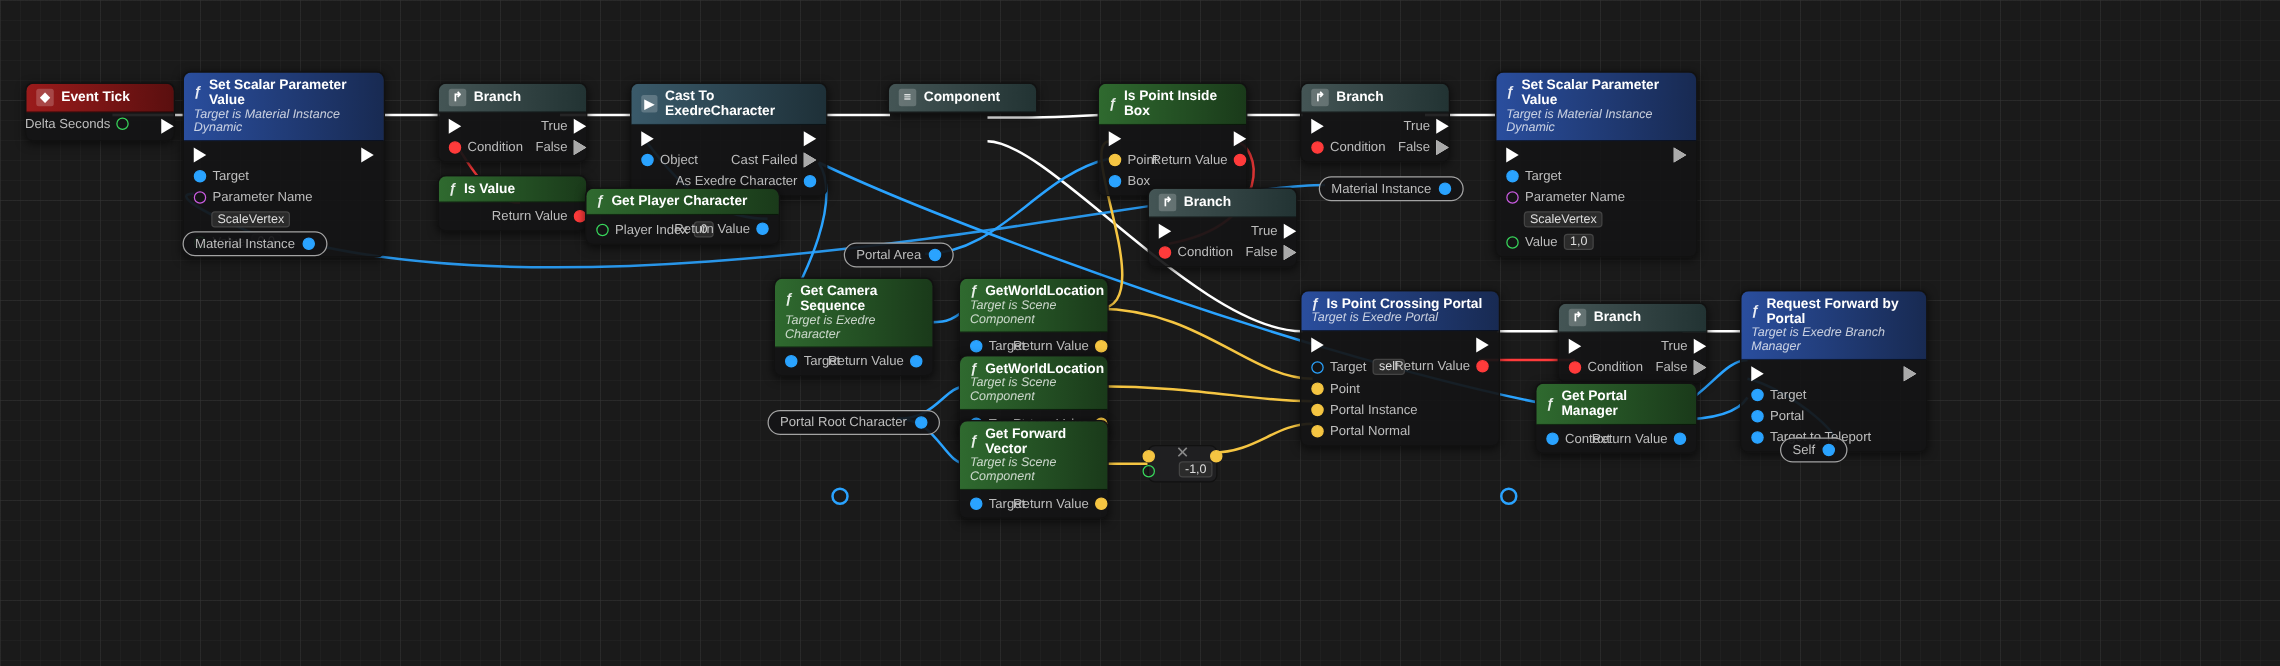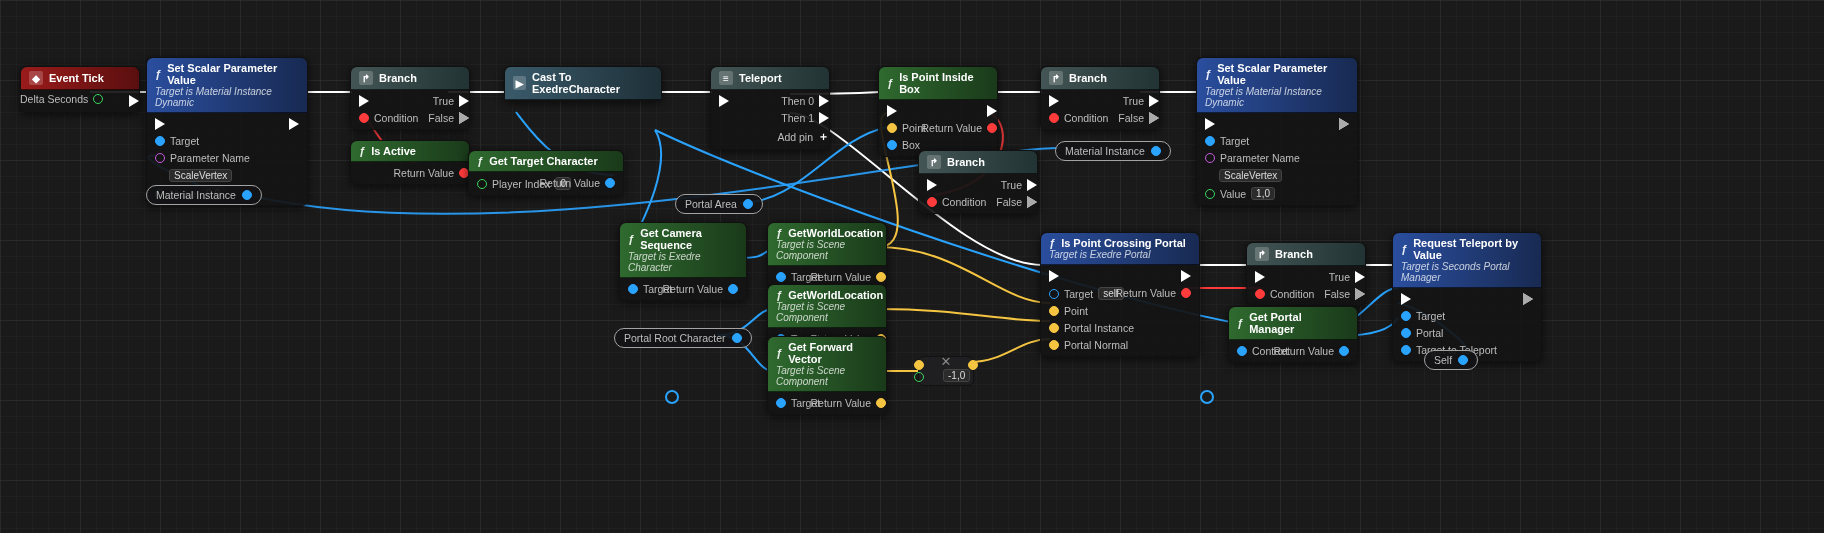--- a/index.html
+++ b/index.html
@@ -193,44 +193,68 @@
           <span class="pinlabel">False</span>
           <span class="exec hollow"></span>
         </div>
     </div>
   </div>
 </div>
 
 <div class="node" style="left:350px;top:140px;width:96px;--h1:#2f6a2f;--h2:#1a3a1a">
   <div class="header">
       <span class="ficon">ƒ</span>
-      <span>Is Active</span>
+      <span>Is Value</span>
     </div>
   <div class="body">
       <div class="col"></div>
       <div class="col">
         <div class="row right">
           <span class="pinlabel">Return Value</span>
           <span class="pin c-red filled"></span>
         </div>
       </div>
     </div>
 </div>
 
 <div class="node" style="left:504px;top:66px;width:158px;--h1:#3a5a6a;--h2:#1e3038">
   <div class="header">
       <span class="headicon">▶</span>
       <span>Cast To ExedreCharacter</span>
     </div>
+  <div class="body">
+    <div class="col">
+      <div class="row">
+          <span class="exec"></span>
+        </div>
+      <div class="row">
+          <span class="pin c-blue filled"></span>
+          <span class="pinlabel">Object</span>
+        </div>
+    </div>
+    <div class="col">
+      <div class="row right">
+          <span class="exec"></span>
+        </div>
+      <div class="row right">
+          <span class="pinlabel">Cast Failed</span>
+          <span class="exec hollow"></span>
+        </div>
+      <div class="row right">
+          <span class="pinlabel">As Exedre Character</span>
+          <span class="pin c-blue filled"></span>
+        </div>
+    </div>
+  </div>
 </div>
 
 <div class="node" style="left:468px;top:150px;width:156px;--h1:#2f6a2f;--h2:#1a3a1a">
   <div class="header">
       <span class="ficon">ƒ</span>
-      <span>Get Target Character</span>
+      <span>Get Player Character</span>
     </div>
   <div class="body">
     <div class="col">
         <div class="row">
           <span class="pin c-green"></span>
           <span class="pinlabel">Player Index</span>
           <span class="chip">0</span>
         </div>
       </div>
     <div class="col">
@@ -238,43 +262,22 @@
           <span class="pinlabel">Return Value</span>
           <span class="pin c-blue filled"></span>
         </div>
       </div>
   </div>
 </div>
 
 <div class="node" style="left:710px;top:66px;width:96px;--h1:#455;--h2:#233">
   <div class="header">
       <span class="headicon">≡</span>
-      <span>Teleport</span>
-    </div>
-  <div class="body">
-    <div class="col">
-        <div class="row">
-          <span class="exec"></span>
-        </div>
-      </div>
-    <div class="col">
-      <div class="row right">
-          <span class="pinlabel">Then 0</span>
-          <span class="exec"></span>
-        </div>
-      <div class="row right">
-          <span class="pinlabel">Then 1</span>
-          <span class="exec"></span>
-        </div>
-      <div class="row right">
-          <span class="pinlabel">Add pin</span>
-          <span style="color:#fff;font-weight:700">＋</span>
-        </div>
-    </div>
-  </div>
+      <span>Component</span>
+    </div>
 </div>
 
 <div class="pillnode" style="left:675px;top:194px">
   <span class="pinlabel">Portal Area</span>
   <span class="pin c-blue filled"></span>
 </div>
 
 <div class="node" style="left:619px;top:222px;width:128px;--h1:#2f6a2f;--h2:#1a3a1a">
   <div class="header" style="flex-direction:column;align-items:flex-start">
     <div style="display:flex;align-items:center">
@@ -602,23 +605,23 @@
           <span class="pin c-blue filled"></span>
         </div>
       </div>
   </div>
 </div>
 
 <div class="node" style="left:1392px;top:232px;width:150px;--h1:#2a4e9e;--h2:#182a52">
   <div class="header" style="flex-direction:column;align-items:flex-start">
     <div style="display:flex;align-items:center">
         <span class="ficon">ƒ</span>
-        <span>Request Teleport by Value</span>
-      </div>
-    <span class="sub">Target is Seconds Portal Manager</span>
+        <span>Request Forward by Portal</span>
+      </div>
+    <span class="sub">Target is Exedre Branch Manager</span>
   </div>
   <div class="body">
     <div class="col">
       <div class="row">
           <span class="exec"></span>
         </div>
       <div class="row">
           <span class="pin c-blue filled"></span>
           <span class="pinlabel">Target</span>
         </div>

